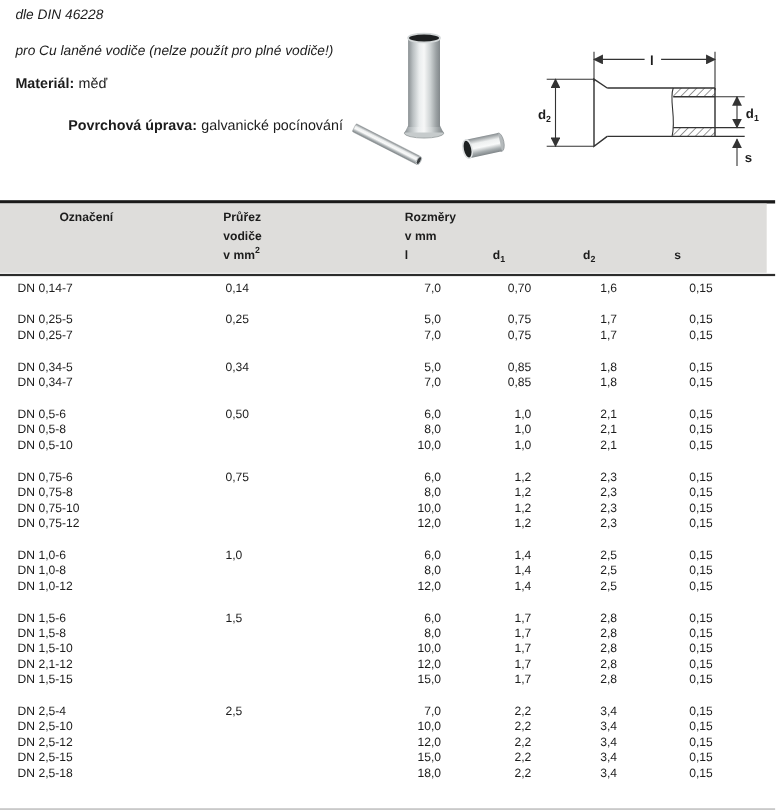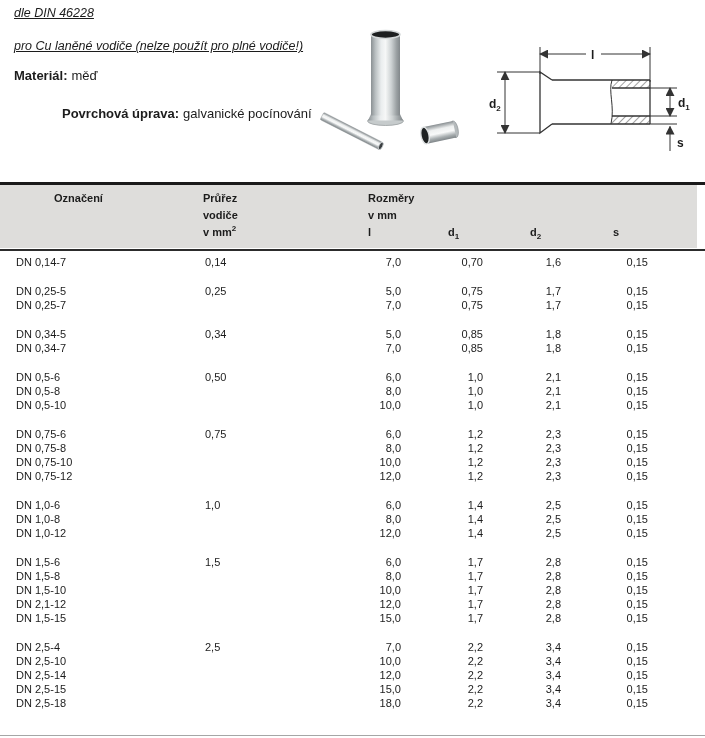--- a/index.html
+++ b/index.html
@@ -1,21 +1,21 @@
 <!DOCTYPE html>
 <html lang="cs"><head>
 <meta charset="utf-8">
 <style>
   html,body{margin:0;padding:0;background:#ffffff;}
   .page{
     position:relative;width:705px;height:738px;background:#ffffff;
     font-family:"Liberation Sans",sans-serif;color:#1c1c1c;overflow:hidden;
   }
   
-  .intro-line{position:absolute;left:14px;font-style:italic;font-size:12.5px;white-space:nowrap;text-decoration:underline;}
+  .intro-line{position:absolute;left:14px;font-style:italic;font-size:12.5px;white-space:nowrap;}
   .intro-line.l1{top:6px;}
   .intro-line.l2{top:39px;}
   .spec{position:absolute;left:14px;font-size:13px;white-space:nowrap;}
   .spec.l3{top:68px;}
   .spec.l4{top:106px;padding-left:48px;}
   .spec .lbl{font-weight:bold;}
   .spec .val{margin-left:4px;text-align:right;}
   
   .photo{position:absolute;left:318px;top:20px;}
   .diagram{position:absolute;left:485px;top:30px;}
@@ -364,21 +364,21 @@
         <tr>
           <td class="c-ozn">DN 2,5-10</td>
           <td class="c-prz"></td>
           <td class="c-num">10,0</td>
           <td class="c-num">2,2</td>
           <td class="c-num">3,4</td>
           <td class="c-num">0,15</td>
           <td class="c-fill"></td>
         </tr>
         <tr>
-          <td class="c-ozn">DN 2,5-14</td>
+          <td class="c-ozn">DN 2,5-12</td>
           <td class="c-prz"></td>
           <td class="c-num">12,0</td>
           <td class="c-num">2,2</td>
           <td class="c-num">3,4</td>
           <td class="c-num">0,15</td>
           <td class="c-fill"></td>
         </tr>
         <tr>
           <td class="c-ozn">DN 2,5-15</td>
           <td class="c-prz"></td>

